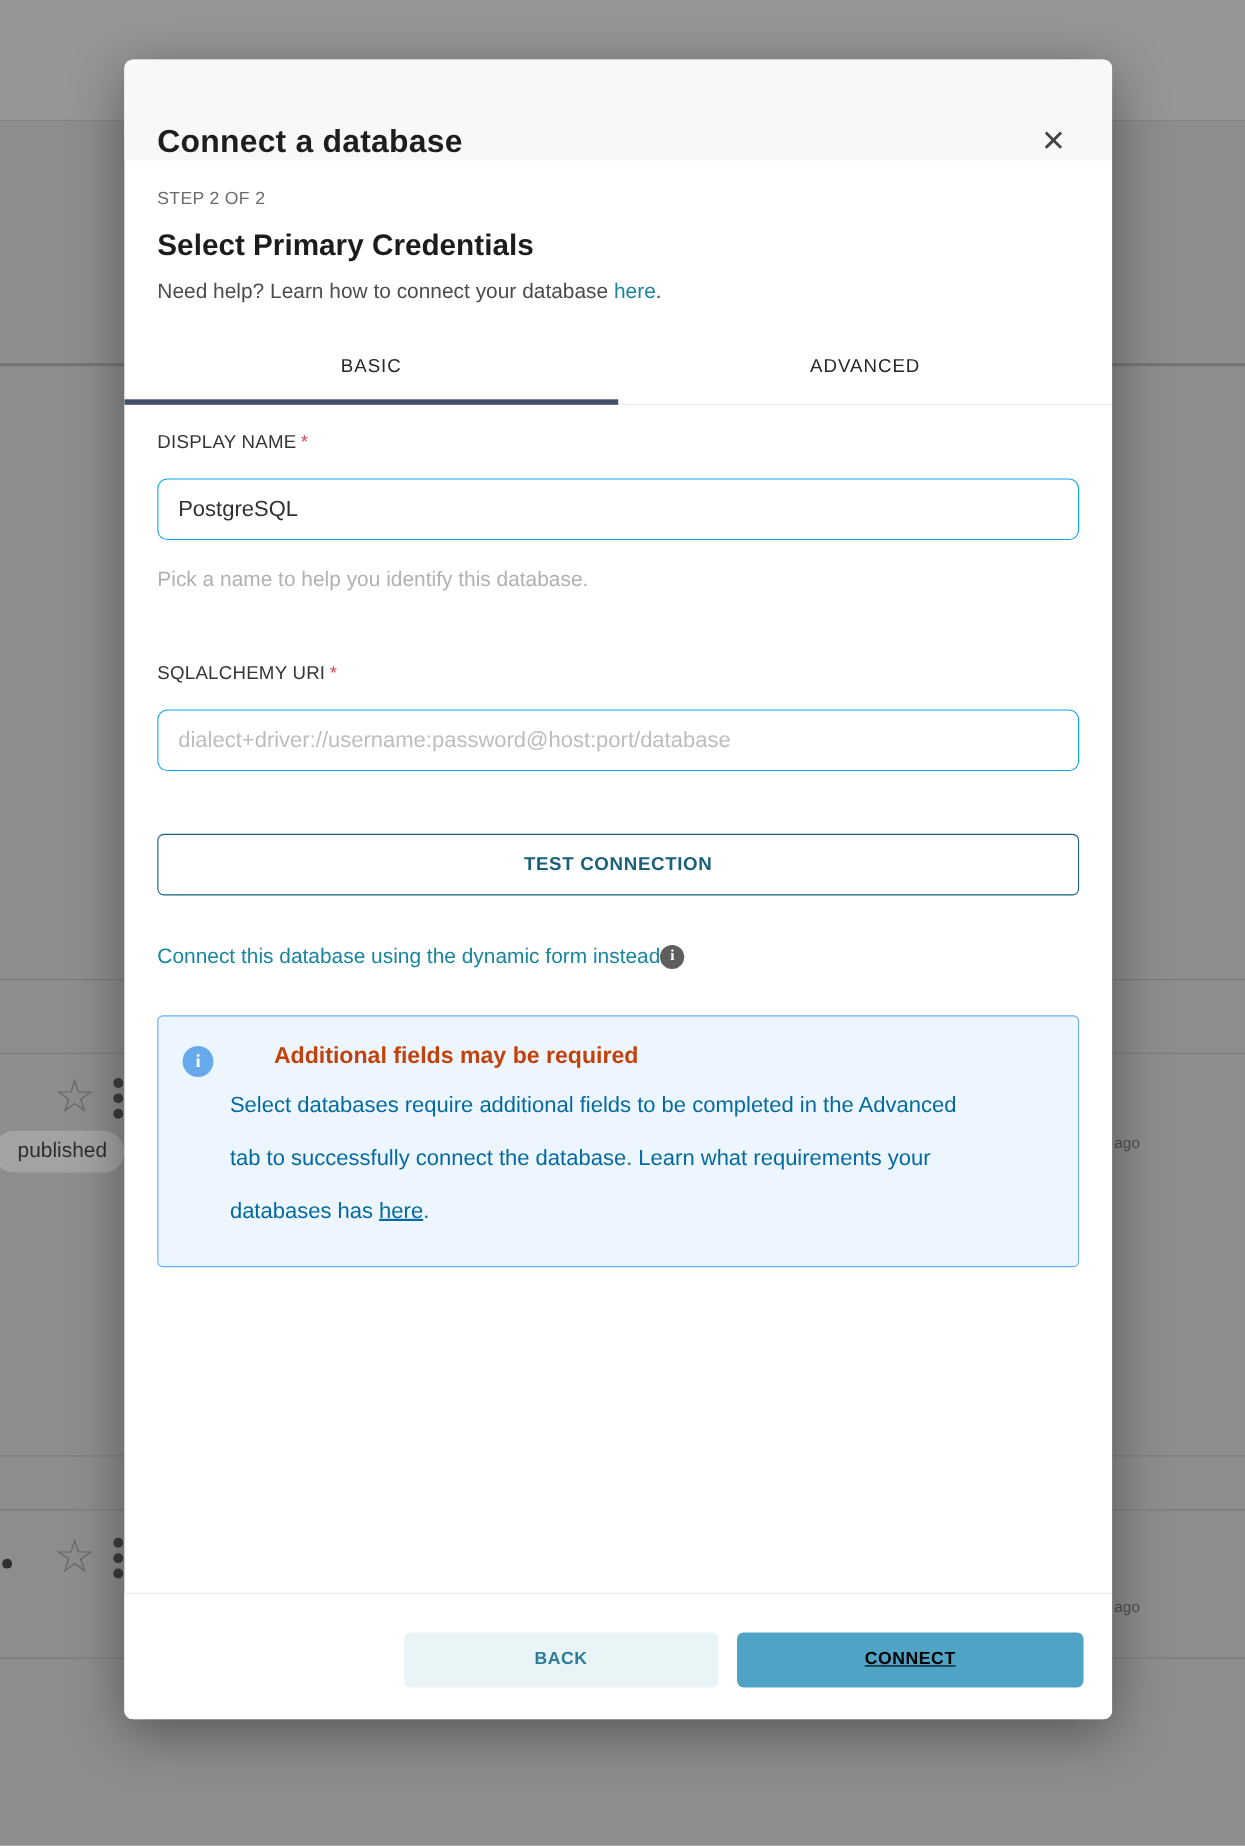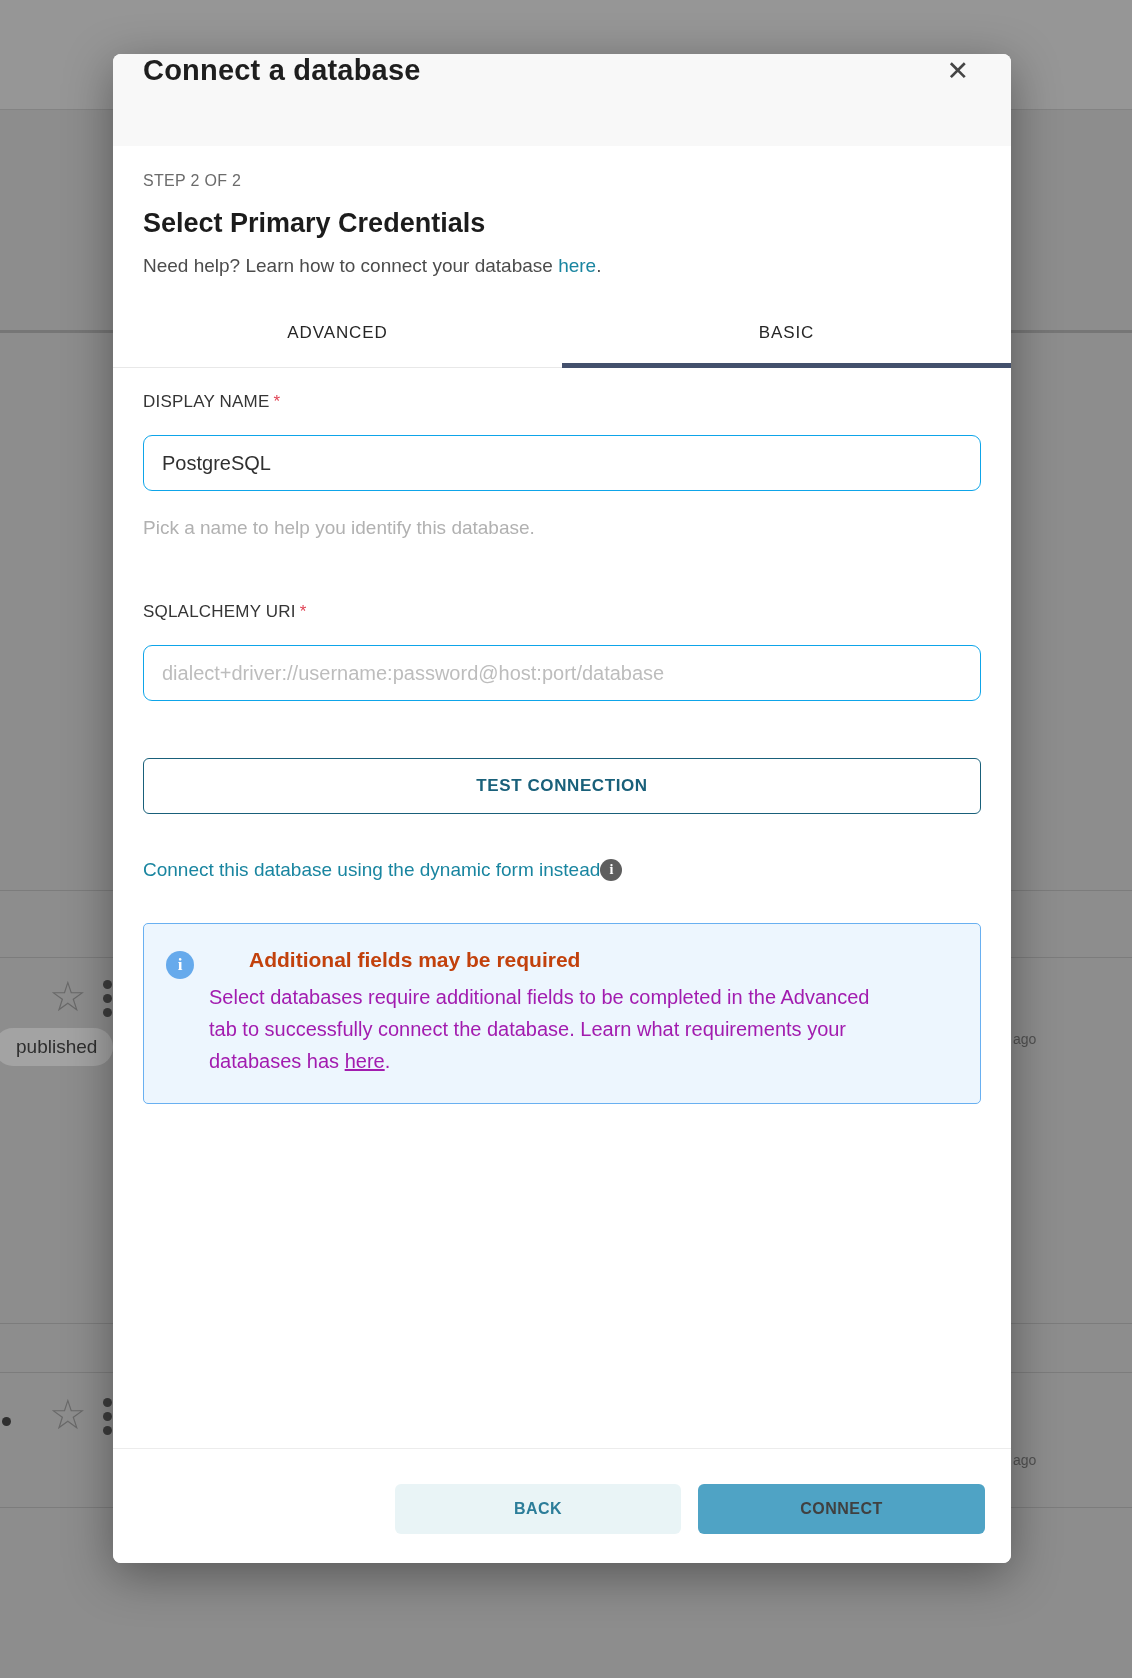--- a/index.html
+++ b/index.html
@@ -33,21 +33,21 @@
     display:inline-flex; align-items:center; padding:0 16px 0 22px; }
   .ago { position:absolute; left:1013px; color:#515151; font-size:14px; }
   .ago.a1 { top:1031px; } .ago.a2 { top:1452px; }
 
   
   .modal { position:absolute; left:113px; top:54px; width:898px; height:1509px;
     background:#ffffff; border-radius:8px; overflow:hidden;
     box-shadow:0 12px 48px rgba(0,0,0,0.38); }
 
   .modal-header { height:92px; background:#f8f8f8; display:flex;
-    align-items:flex-start; justify-content:space-between; padding:0 30px; }
+    align-items:flex-end; justify-content:space-between; padding:0 30px; }
   .modal-title { font-size:29px; font-weight:bold; color:#1e1e1e; letter-spacing:0.2px; }
   .close-btn { background:none; border:none; font-size:27px; color:#454545;
     cursor:pointer; line-height:1; padding:4px; margin-right:8px; font-family:inherit; }
 
   .modal-body { padding:0 30px; }
   .step-label { margin-top:26px; font-size:16px; color:#6b6b6b; letter-spacing:0.3px; }
   .heading { margin-top:18px; font-size:27px; font-weight:bold; color:#1c1c1c; }
   .help-line { margin-top:16px; font-size:19px; color:#4c4c4c; }
   .link { color:#1985a0; cursor:pointer; }
 
@@ -73,30 +73,30 @@
   .info-icon { width:22px; height:22px; border-radius:50%; background:#5e5e5e;
     color:#ffffff; font-size:14px; font-weight:bold; display:flex; align-items:center;
     justify-content:center; font-family:"Liberation Serif", serif; }
 
   .alert { margin-top:42px; border:1px solid #69b0f1; background:#edf6fe;
     border-radius:5px; padding:24px 26px 26px 22px; display:flex; gap:15px; }
   .alert-icon { flex:none; width:28px; height:28px; border-radius:50%; background:#66aaec;
     color:#fff; font-size:17px; font-weight:bold; display:flex; align-items:center;
     justify-content:center; margin-top:3px; font-family:"Liberation Serif", serif; }
   .alert-title { font-size:21px; font-weight:bold; color:#c2410c;margin-left:40px; }
-  .alert-body { margin-top:9px; font-size:20px; color:#a21caf; line-height:32px; max-width:692px; }
+  .alert-body { margin-top:9px; font-size:20px; color:#0369a1; line-height:48px; max-width:692px; }
   .alert-body .here { color:inherit; text-decoration:underline; cursor:pointer; }
 
   .modal-footer { position:absolute; left:0; right:0; bottom:0; height:115px;
     border-top:1px solid #ececec; background:#fff; display:flex; justify-content:flex-end;
     align-items:flex-start; gap:17px; padding:35px 26px 0 0; }
   .btn { height:50px; border:none; border-radius:6px; font-size:16px; font-weight:bold;
     letter-spacing:0.5px; cursor:pointer; font-family:inherit; }
   .btn-back { width:286px; background:#e9f4f6; color:#2c7d99; }
-  .btn-connect { width:287px; background:#4fa3c5; color:#404040; }
+  .btn-connect { width:315px; background:#4fa3c5; color:#000000;text-decoration:underline; }
 </style>
 </head>
 <body>
 
 <div>
   <div class="bg-band-top"></div>
   <div class="bg-section-line"></div>
   <div class="bg-line l1"></div>
   <div class="bg-line l2"></div>
   <div class="bg-line l3"></div>
@@ -130,25 +130,25 @@
   </div>
 
   <div class="modal-body">
 
     <div class="step-label">STEP 2 OF 2</div>
     <div class="heading">Select Primary Credentials</div>
     <div class="help-line"><span>Need help? Learn how to connect your database </span><span class="link">here</span><span>.</span></div>
 
     <div class="tabs">
       <div class="tab">
-        <span>ADVANCED</span>
+        <span>BASIC</span>
+        <div class="tab-underline"></div>
       </div>
       <div class="tab">
-        <span>BASIC</span>
-        <div class="tab-underline"></div>
+        <span>ADVANCED</span>
       </div>
     </div>
 
     <div class="form-label"><span>DISPLAY NAME</span><span class="req">*</span></div>
     <input class="text-input" type="text" value="PostgreSQL" style="">
     <div class="helper">Pick a name to help you identify this database.</div>
 
     <div class="form-label second"><span>SQLALCHEMY URI</span><span class="req">*</span></div>
     <input class="text-input" type="text" placeholder="dialect+driver://username:password@host:port/database" style="">
 

